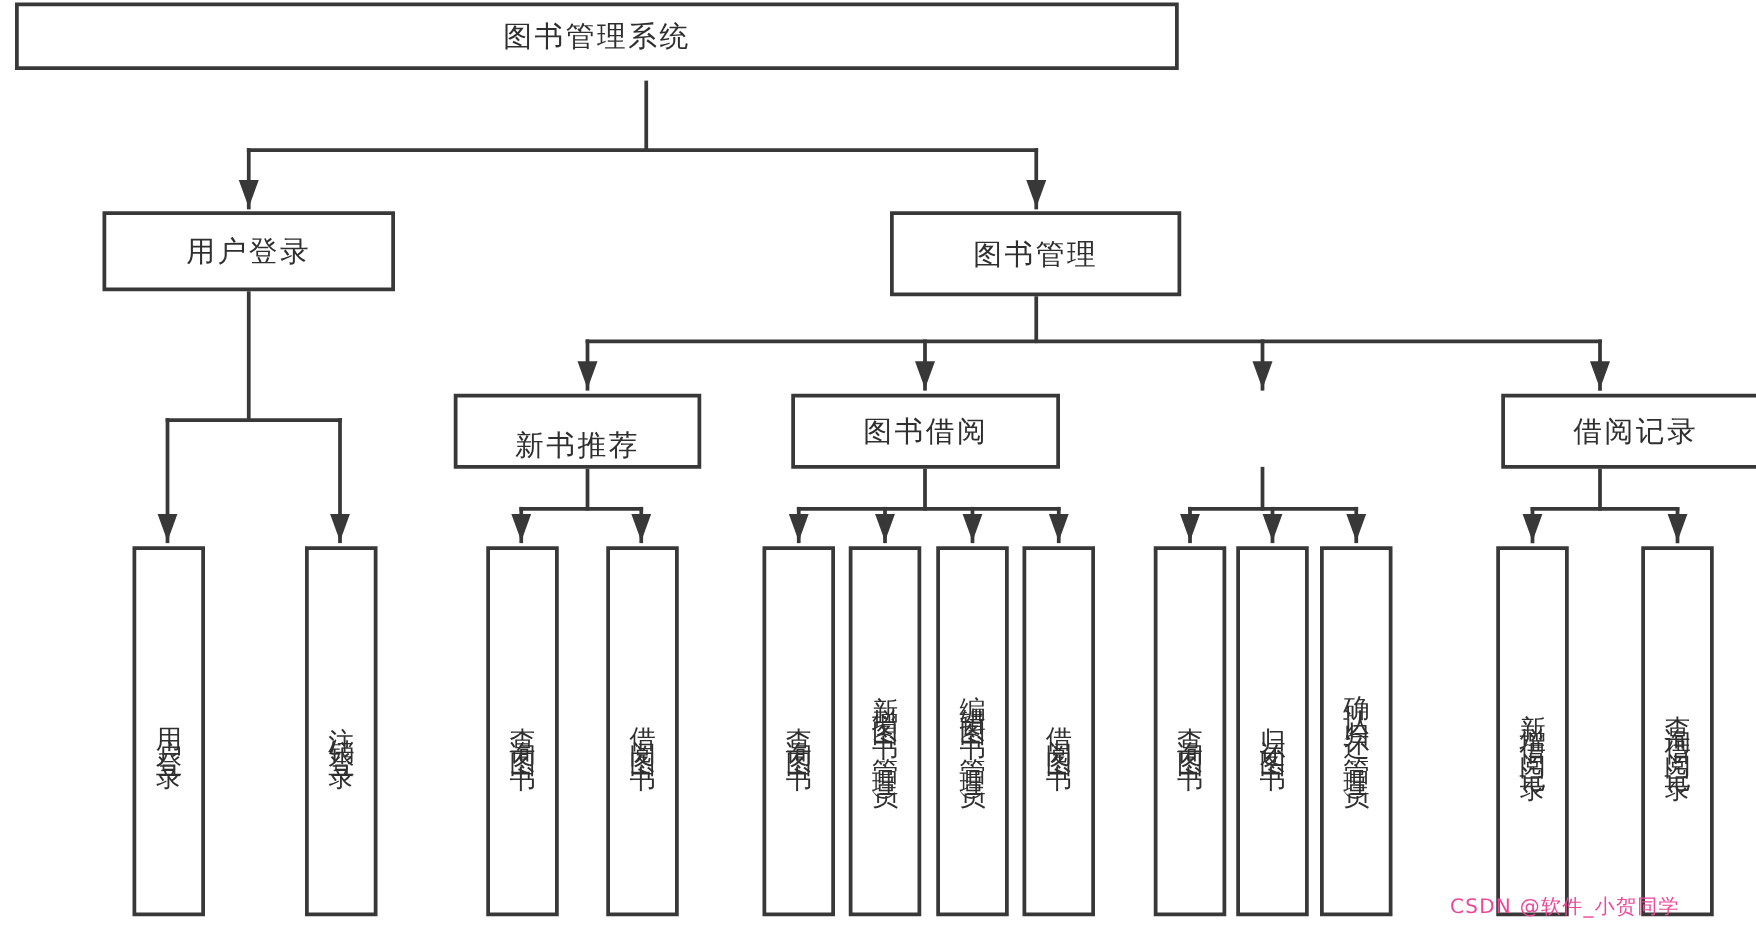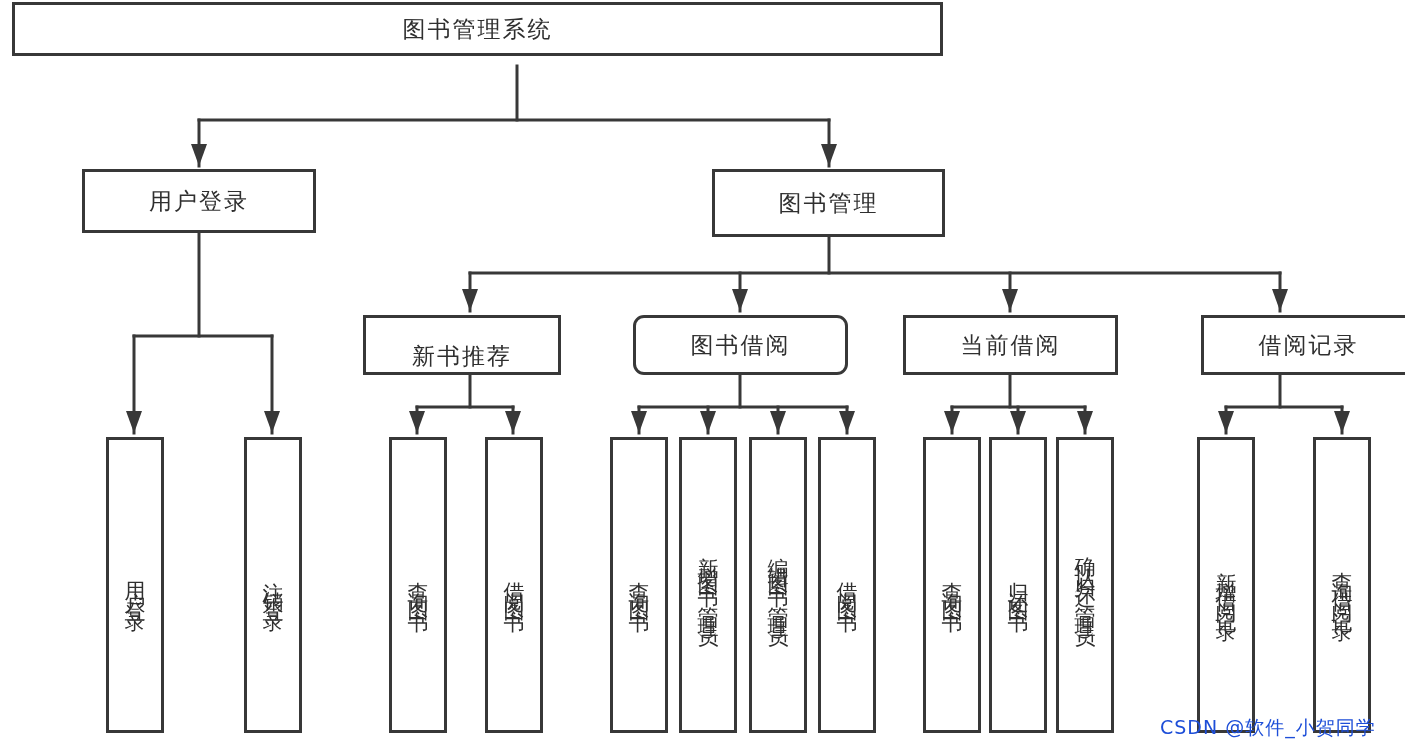--- a/index.html
+++ b/index.html
@@ -31,23 +31,23 @@
     font-size:21px;
     letter-spacing:10px;
     line-height:1.15;
     white-space:nowrap;
     color:#2f2f2f;
   }
   .leaf{width:58px;top:437px;height:296px;}
   .watermark{
     position:absolute;
     left:1160px;top:715px;
-    font-size:19px;
+    font-size:16px;
     letter-spacing:1px;
-    color:#1d4ed8;
+    color:#ec4899;
     white-space:nowrap;
     z-index:2;
   }
 </style>
 </head>
 <body>
 
 <div id="canvas">
 
   <svg id="wires" width="1405" height="747" viewBox="0 0 1405 747">
@@ -107,25 +107,22 @@
   <div class="node" style="left:82px;top:169px;width:234px;height:64px;">
     <span class="hlabel">用户登录</span>
   </div>
   <div class="node" style="left:712px;top:169px;width:233px;height:68px;">
     <span class="hlabel">图书管理</span>
   </div>
 
   <div class="node" style="left:363px;top:315px;width:198px;height:60px;align-items:flex-end;">
     <span class="hlabel">新书推荐</span>
   </div>
-  <div class="node" style="left:633px;top:315px;width:215px;height:60px;border-radius:11px;">
+  <div class="node" style="left:633px;top:315px;width:215px;height:60px;">
     <span class="hlabel">图书借阅</span>
-  </div>
-  <div class="node" style="left:903px;top:315px;width:215px;height:60px;">
-    <span class="hlabel">当前借阅</span>
   </div>
   <div class="node" style="left:1172px;top:315px;width:215px;height:60px;margin-left:29px;">
     <span class="hlabel">借阅记录</span>
   </div>
 
   <div class="node leaf" style="left:106px;">
     <span class="vlabel">用户登录</span>
   </div>
   <div class="node leaf" style="left:244px;">
     <span class="vlabel">注销登录</span>

